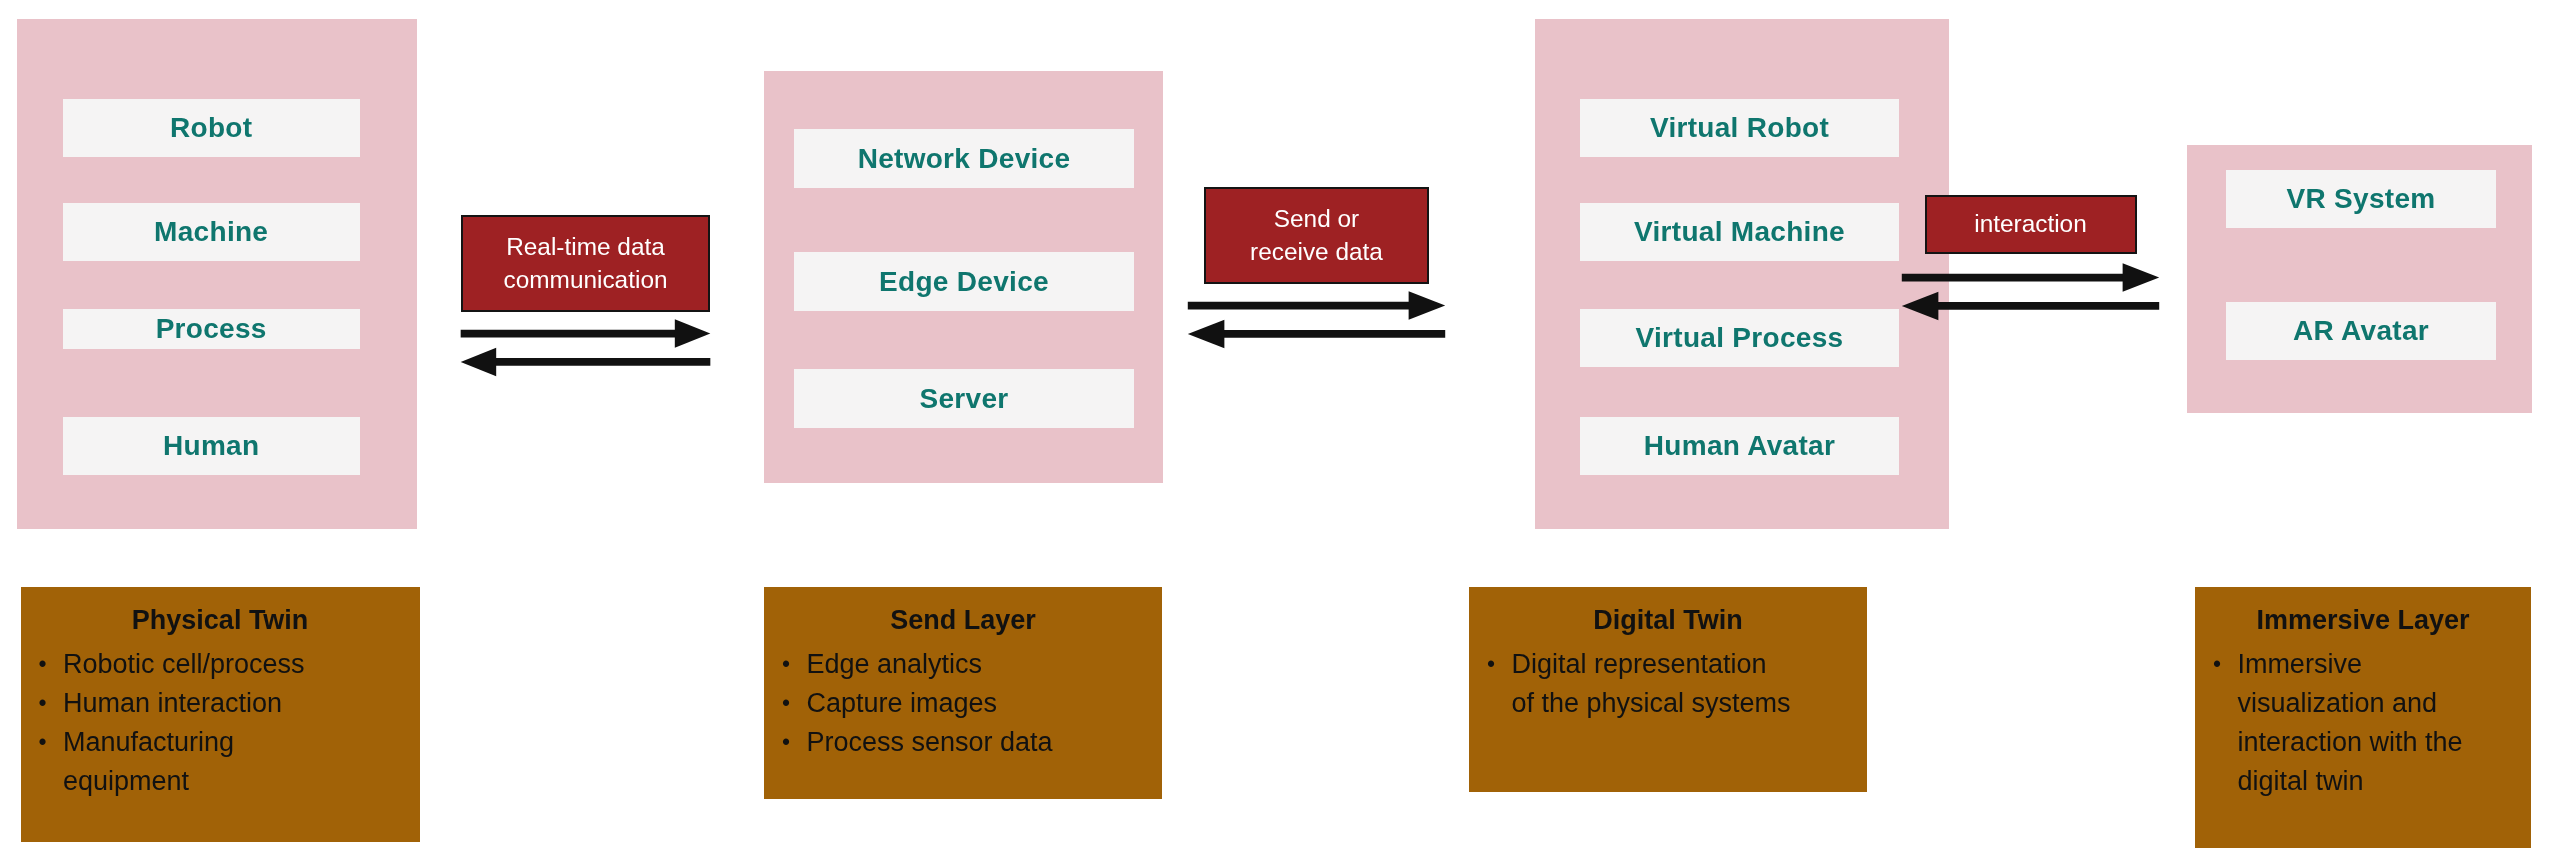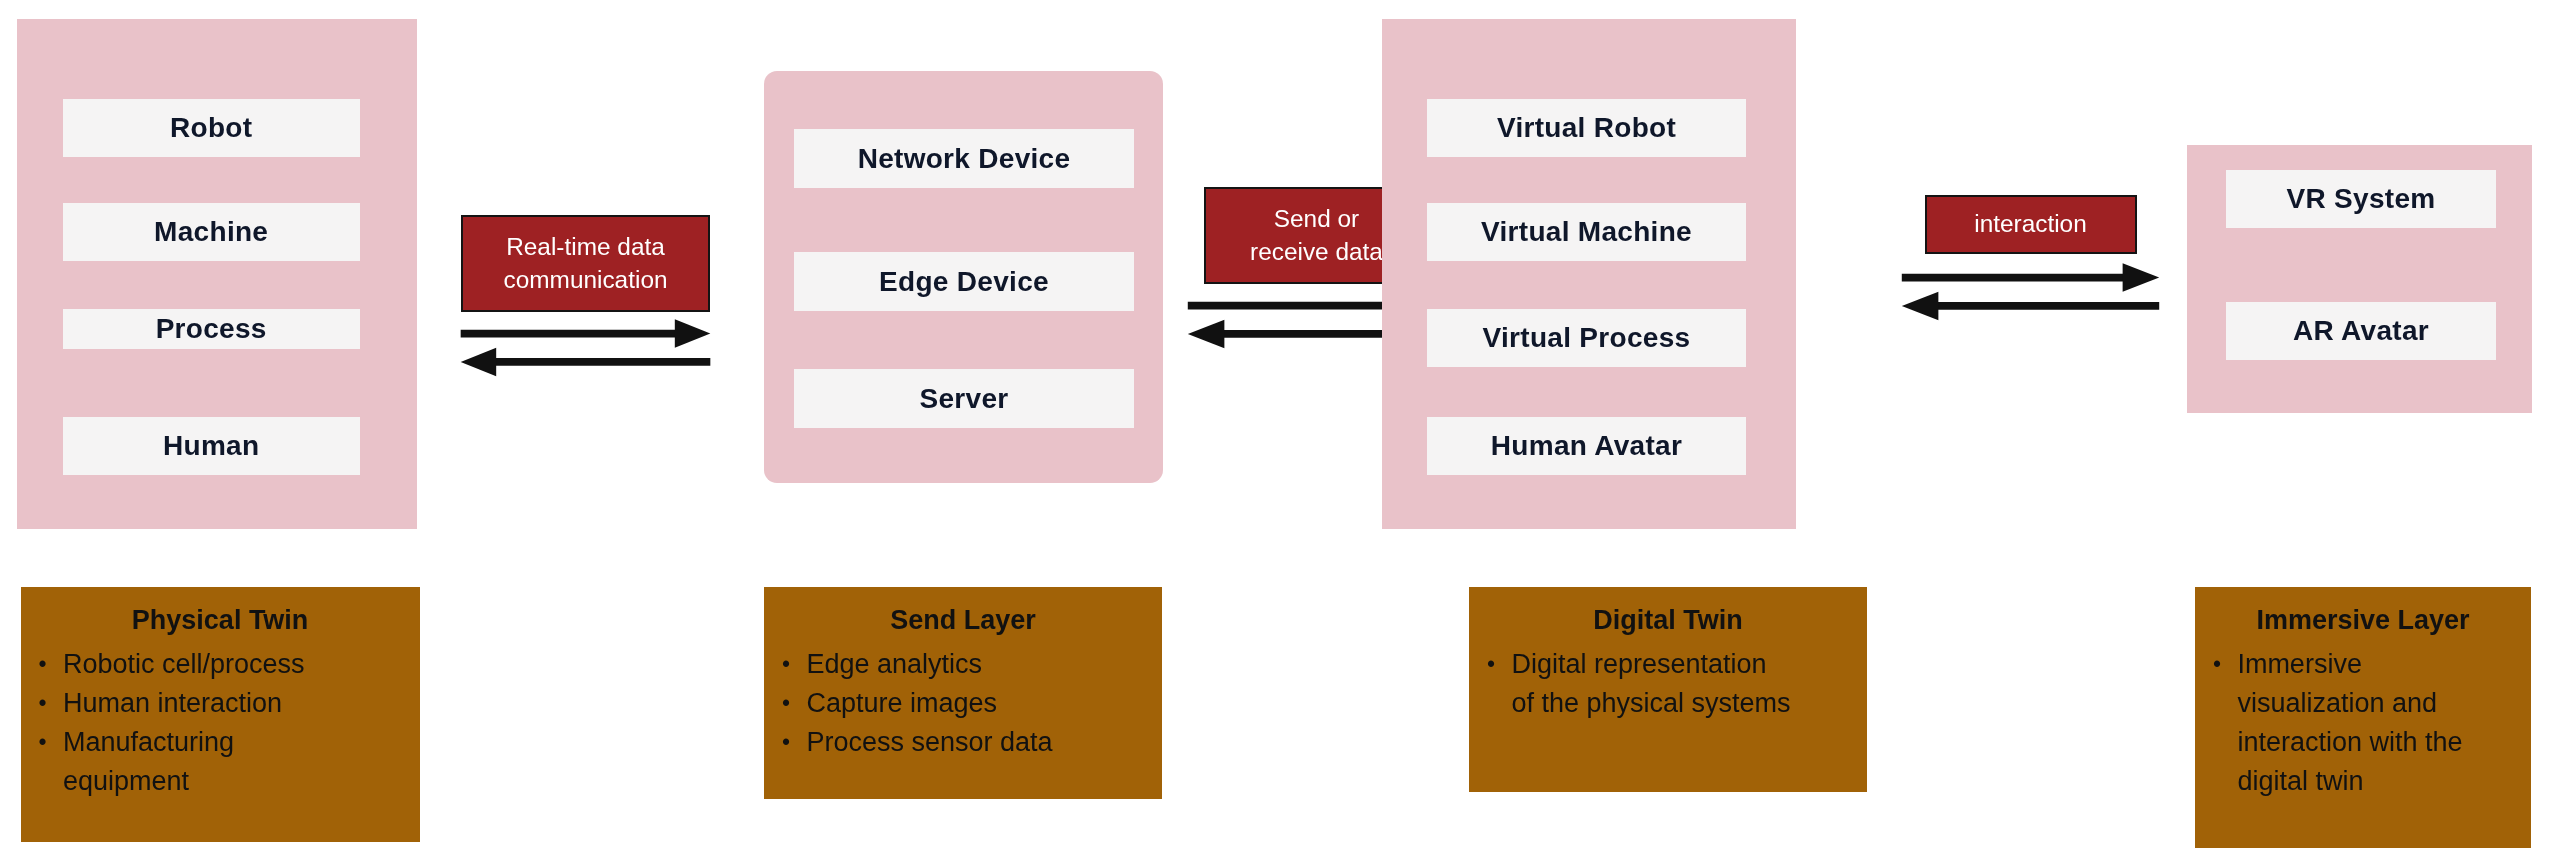--- a/index.html
+++ b/index.html
@@ -5,21 +5,21 @@
   html, body { margin:0; padding:0; background:#ffffff; }
   .canvas {
     position:relative; width:2576px; height:859px; background:#ffffff;
     font-family:"Liberation Sans","DejaVu Sans",sans-serif; color:#1a1a1a;
     overflow:hidden;
   }
   .panel { position:absolute; background:#e9c2c9; }
   .item {
     position:absolute; background:#f5f4f4;
     display:flex; align-items:center; justify-content:center;
-    font-weight:bold; font-size:28px; color:#0f172a; letter-spacing:0.3px;
+    font-weight:bold; font-size:28px; color:#0f766e; letter-spacing:0.3px;
     text-align:center;
   }
   .connector { position:absolute; }
   .clabel {
     background:#9e2123; border:2.6px solid #141414; color:#ffffff;
     display:flex; align-items:center; justify-content:center;
     text-align:center; font-size:24.4px; line-height:1.32;
     white-space:pre-line; margin:0 auto; box-sizing:border-box;
   }
   .arrows { display:block; margin-top:6.4px; }
@@ -48,38 +48,38 @@
     <div class="clabel" style="width:249px;height:97px;margin-top:28px;">Real-time data
 communication</div>
     <svg class="arrows" width="257" height="62" viewBox="0 0 420 96" preserveAspectRatio="none">
       <line x1="6" y1="24" x2="360" y2="24"></line>
       <polygon points="356,2 414,24 356,46"></polygon>
       <line x1="60" y1="68" x2="414" y2="68"></line>
       <polygon points="64,46 6,68 64,90"></polygon>
     </svg>
   </div>
 
-  <div class="panel" style="left:764px;top:71px;width:399px;height:412px;border-radius:13px;">
+  <div class="panel" style="left:764px;top:71px;width:399px;height:412px;">
     <div class="item" style="left:30px;top:58px;width:340px;height:59px;">Network Device</div>
     <div class="item" style="left:30px;top:181px;width:340px;height:59px;">Edge Device</div>
     <div class="item" style="left:30px;top:298px;width:340px;height:59px;">Server</div>
   </div>
 
   <div class="connector" style="left:1184px;top:187px;width:265px;">
     <div class="clabel" style="width:225px;height:97px;">Send or
 receive data</div>
     <svg class="arrows" width="265" height="62" viewBox="0 0 420 96" preserveAspectRatio="none">
       <line x1="6" y1="24" x2="360" y2="24"></line>
       <polygon points="356,2 414,24 356,46"></polygon>
       <line x1="60" y1="68" x2="414" y2="68"></line>
       <polygon points="64,46 6,68 64,90"></polygon>
     </svg>
   </div>
 
-  <div class="panel" style="left:1382px;top:19.3px;width:414px;height:510px;">
+  <div class="panel" style="left:1535px;top:19.3px;width:414px;height:510px;">
     <div class="item" style="left:45px;top:80px;width:319px;height:58px;">Virtual Robot</div>
     <div class="item" style="left:45px;top:184px;width:319px;height:58px;">Virtual Machine</div>
     <div class="item" style="left:45px;top:290px;width:319px;height:58px;">Virtual Process</div>
     <div class="item" style="left:45px;top:398px;width:319px;height:58px;">Human Avatar</div>
   </div>
 
   <div class="connector" style="left:1898px;top:195px;width:265px;">
     <div class="clabel" style="width:212px;height:59px;">interaction</div>
     <svg class="arrows" width="265" height="62" viewBox="0 0 420 96" preserveAspectRatio="none" style="margin-top:7.7px;">
       <line x1="6" y1="24" x2="360" y2="24"></line>

